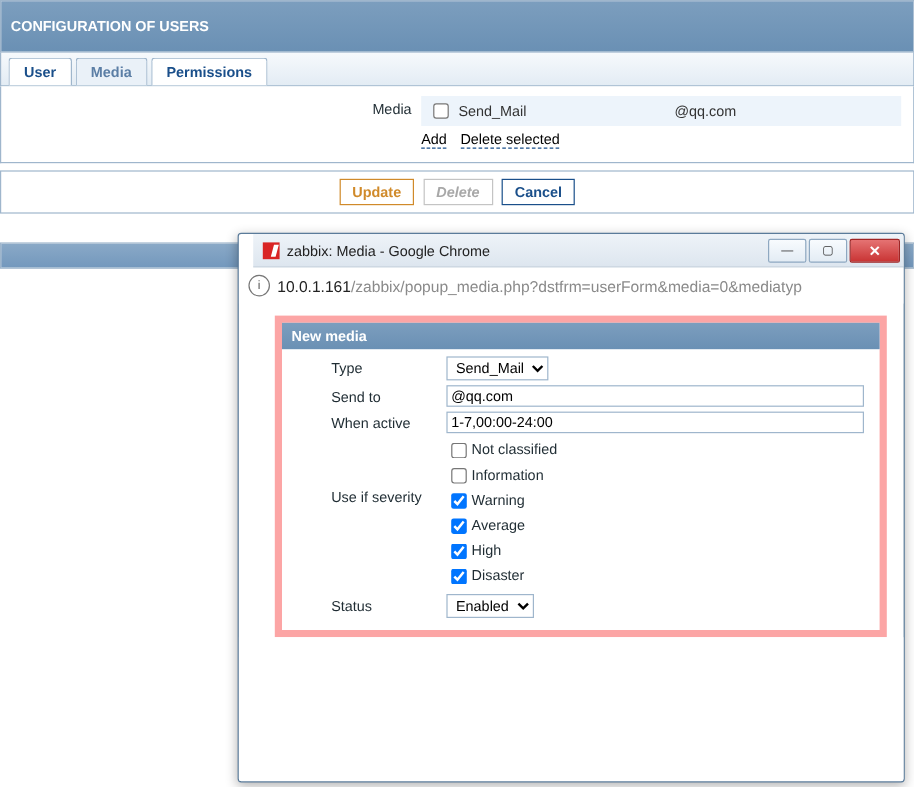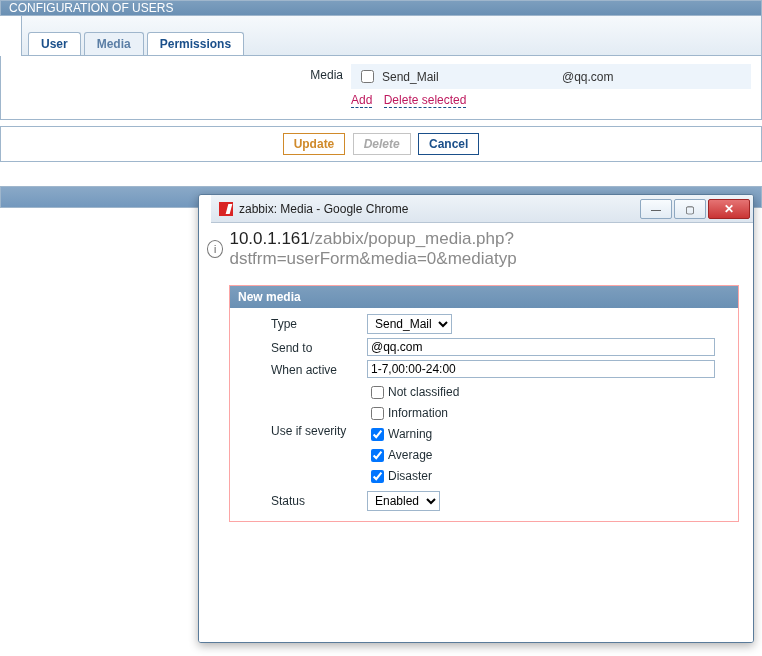--- a/index.html
+++ b/index.html
@@ -9,31 +9,30 @@
     color: #1f2c33;
     background: #fff;
     width: 762px;
     height: 656px;
     overflow: hidden;
     position: relative;
   }
   .hdr {
     background: linear-gradient(#7c9ebe, #6a90b4);
     border: 1px solid #9fb6cc;
-    padding: 0 8px;
+    padding: 14px 8px;
     color: #fff;
-    font-weight: normal;
+    font-weight: bold;
     font-size: 12px;
   }
   .tabs-bar {
     background: linear-gradient(#f6f9fc, #e3ecf4);
     border: 1px solid #9fb6cc;
     border-top: none;
-    padding: 16px 6px 0 6px;
-    margin-left: 21px;
+    padding: 4px 6px 0 6px;
   }
   .tabs { display: flex; }
   .tab {
     border: 1px solid #9fb6cc;
     border-bottom: none;
     border-radius: 3px 3px 0 0;
     padding: 4px 12px;
     margin-right: 3px;
     background: #fff;
     color: #1a4f8a;
@@ -63,21 +62,21 @@
     background: #edf4fb;
     display: flex;
     align-items: center;
     padding: 3px 6px;
   }
   .media-line input[type=checkbox] { margin-right: 8px; }
   .media-line .mtype { color: #333; width: 180px; display: inline-block; }
   .media-line .memail { color: #333; }
   .alinks { margin-top: 4px; }
   .alinks span {
-    color: #be185d;
+    color: #000000;
     border-bottom: 1px dashed #1a4f8a;
     cursor: pointer;
     margin-right: 8px;
   }
   .btn-bar {
     border: 1px solid #9fb6cc;
     margin-top: 6px;
     padding: 6px 0;
     text-align: center;
     background: #fff;
@@ -170,24 +169,24 @@
     width: 16px; height: 16px;
     border: 1px solid #777;
     border-radius: 50%;
     display: inline-flex;
     align-items: center;
     justify-content: center;
     font-size: 10px;
     color: #555;
     margin-right: 6px;
   }
-  .cw-url { color: #222; font-size: 17px; }
+  .cw-url { color: #222; font-size: 13px; }
   .cw-url .gray { color: #8a8a8a; }
   .zx-body { padding: 10px 14px 0 30px; }
-  .zx-panel { border: 1px solid #fca5a5; }
+  .zx-panel { border: 6px solid #fca5a5; }
   .zx-panel-hdr {
     background: linear-gradient(#7c9ebe, #6a90b4);
     color: #fff;
     font-weight: bold;
     padding: 4px 8px;
     font-size: 12px;
   }
   .zx-form { padding: 6px 8px; margin-left: 33px; }
   .zx-row { display: flex; align-items: flex-start; margin-bottom: 4px; }
   .zx-lbl { width: 96px; color: #1f2c33; padding-top: 3px; }
@@ -293,20 +292,21 @@
             <input type="text" class="wide" value="1-7,00:00-24:00" style="">
           </div>
         </div>
         <div class="zx-row">
           <div class="zx-lbl" style="padding-top:42px">Use if severity</div>
           <div class="zx-ctl zx-sev">
             <label><input type="checkbox" style=""><span>Not classified</span></label>
             <label><input type="checkbox" style=""><span>Information</span></label>
             <label><input type="checkbox" checked="" style=""><span>Warning</span></label>
             <label><input type="checkbox" checked="" style=""><span>Average</span></label>
+            <label><input type="checkbox" checked="" style=""><span>High</span></label>
             <label><input type="checkbox" checked="" style=""><span>Disaster</span></label>
           </div>
         </div>
         <div class="zx-row">
           <div class="zx-lbl">Status</div>
           <div class="zx-ctl">
             <select><option>Enabled</option></select>
           </div>
         </div>
       </div>

